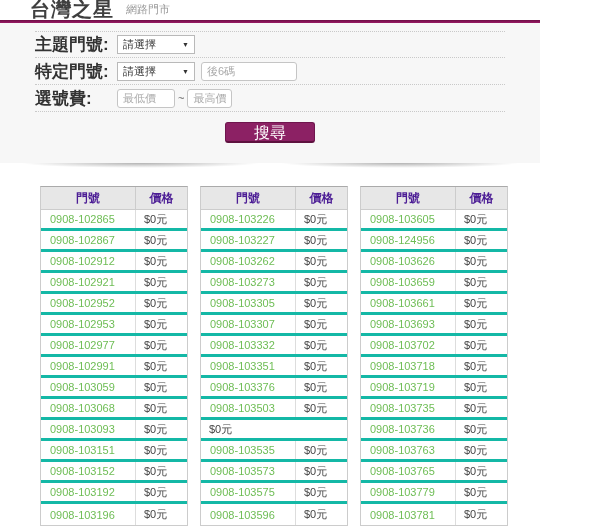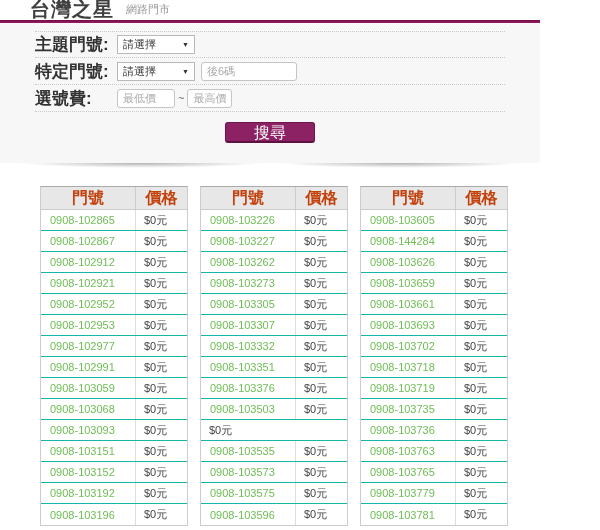--- a/index.html
+++ b/index.html
@@ -34,24 +34,24 @@
     font-family:"Liberation Sans","DejaVu Sans",sans-serif; }
   .curve-shadow { height:20px; background:
     radial-gradient(ellipse 170px 7px at 26% 0, rgba(0,0,0,0.30), transparent 70%),
     radial-gradient(ellipse 170px 7px at 74% 0, rgba(0,0,0,0.30), transparent 70%);
   }
 
   
   .tables-wrap { display:flex; padding:3px 32px 0 40px; gap:12px; }
   .ntable { width:168px; border:1px solid #ccc; border-top:1px solid #aaa; background:#fff; }
   .thead { display:flex; background:#e7e7e7; border-bottom:1px solid #ccc; height:23px; }
-  .th { font-size:16px; font-weight:bold; color:#c2410c; display:flex; align-items:center; justify-content:center; }
+  .th { font-size:12px; font-weight:bold; color:#4c1d95; display:flex; align-items:center; justify-content:center; }
   .th-num { width:65%; border-right:1px solid #ccc; }
   .th-price { width:35%; }
-  .trow { display:flex; height:21px; border-bottom:1px solid #14b8a6; background:#fff; }
+  .trow { display:flex; height:21px; border-bottom:3px solid #14b8a6; background:#fff; }
   .trow:last-child { border-bottom:none; }
   .td { display:flex; align-items:center; font-size:11px; }
   .td-num { width:65%; border-right:1px solid #ddd; padding-left:9px; }
   .td-num a { color:#6ebd55; text-decoration:none; cursor:pointer; }
   .td-price { width:35%; padding-left:8px; color:#444; }
 </style>
 </head>
 <body>
 
 <div class="page">
@@ -325,21 +325,21 @@
 
           <div class="trow">
             <div class="td td-num">
               <a>0908-103605</a>
             </div>
             <div class="td td-price">$0元</div>
           </div>
 
           <div class="trow">
             <div class="td td-num">
-              <a>0908-144284</a>
+              <a>0908-124956</a>
             </div>
             <div class="td td-price">$0元</div>
           </div>
 
           <div class="trow">
             <div class="td td-num">
               <a>0908-103626</a>
             </div>
             <div class="td td-price">$0元</div>
           </div>

